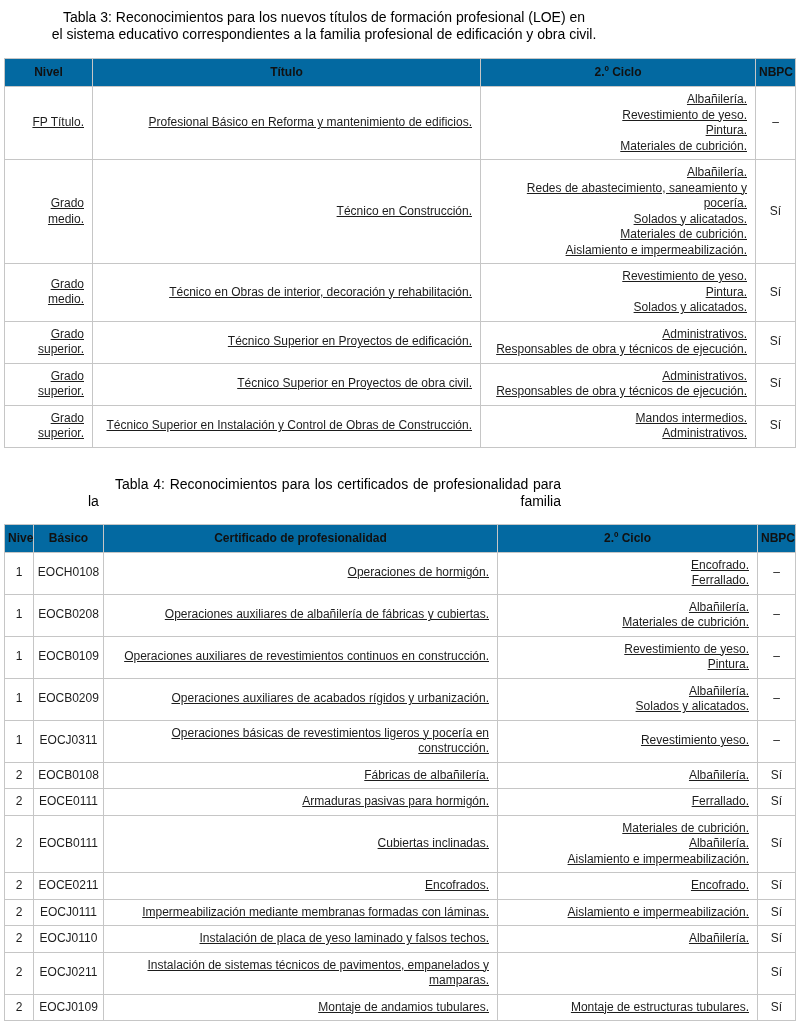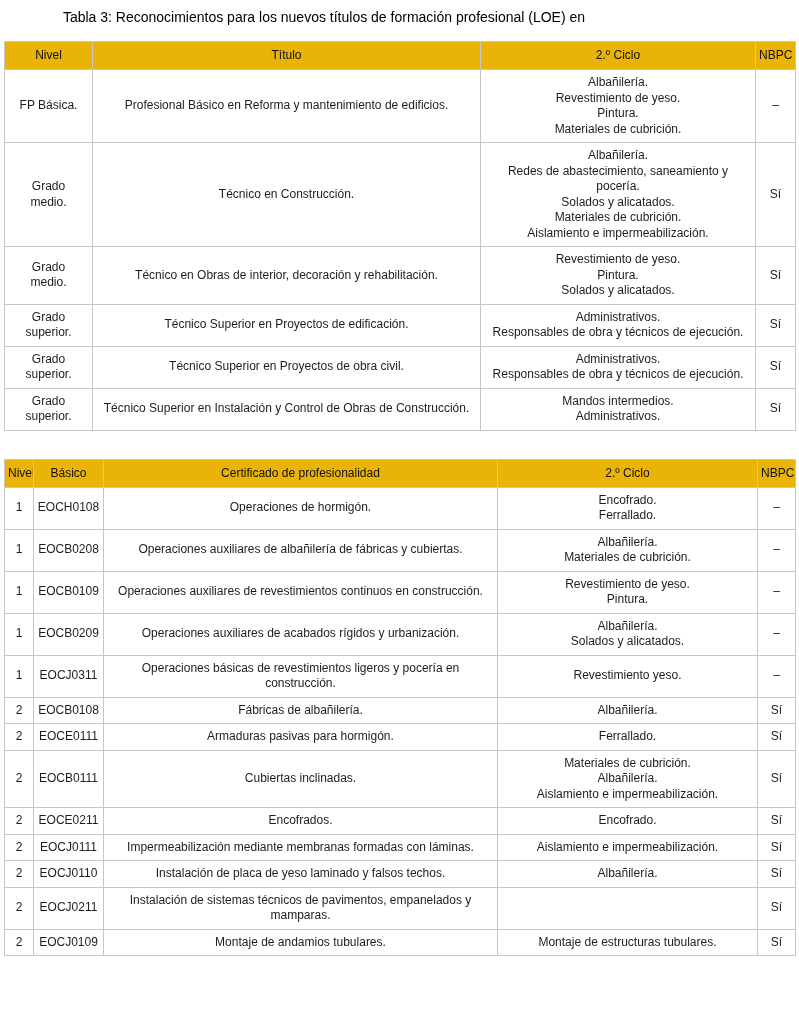--- a/index.html
+++ b/index.html
@@ -46,66 +46,67 @@
     border-collapse: collapse;
     table-layout: fixed;
     width: 791px;
     margin-left: 4px;
   }
   th, td {
     border: 1px solid #c6c6c6;
     overflow: hidden;
   }
   th {
-    background: #eab308;
+    background: #0369a1;
     font-size: 12px;
-    font-weight: normal;
+    font-weight: bold;
     color: #111111;
     text-align: center;
     padding: 7px 3px;
     line-height: 13px;
   }
   td {
     font-size: 12px;
     line-height: 15.5px;
     padding: 5px 8px;
     vertical-align: middle;
     background: #ffffff;
   }
   td.c-center { text-align: center; padding-left: 2px; padding-right: 2px; }
-  td.c-left   { text-align: center; }
+  td.c-left   { text-align: right; text-decoration: underline; }
   .ciclo-line { display: block; }
 </style>
 </head>
 <body>
 
 <div class="page">
 
   <p class="table-title title-3">
     <span class="line-1">Tabla 3: Reconocimientos para los nuevos títulos de formación profesional (LOE) en</span>
+    <span class="line-2">el sistema educativo correspondientes a la familia profesional de edificación y obra civil.</span>
   </p>
 
   <table>
     <colgroup>
       <col style="width:88px">
       <col style="width:388px">
       <col style="width:275px">
       <col style="width:40px">
     </colgroup>
     <thead>
       <tr>
         <th>Nivel</th>
         <th>Título</th>
         <th>2.º Ciclo</th>
         <th>NBPC</th>
       </tr>
     </thead>
     <tbody>
         <tr>
-          <td class="c-left">FP Básica.</td>
+          <td class="c-left">FP Título.</td>
           <td class="c-left">Profesional Básico en Reforma y mantenimiento de edificios.</td>
           <td class="c-left">
             <span class="ciclo-line">Albañilería.</span>
             <span class="ciclo-line">Revestimiento de yeso.</span>
             <span class="ciclo-line">Pintura.</span>
             <span class="ciclo-line">Materiales de cubrición.</span>
           </td>
           <td class="c-center">–</td>
         </tr>
         <tr>
@@ -154,20 +155,21 @@
           <td class="c-left">
             <span class="ciclo-line">Mandos intermedios.</span>
             <span class="ciclo-line">Administrativos.</span>
           </td>
           <td class="c-center">Sí</td>
         </tr>
       </tbody>
   </table>
 
   <p class="table-title title-4">
+    <span class="line-1">Tabla 4: Reconocimientos para los certificados de profesionalidad para la familia</span>
   </p>
 
   <table>
     <colgroup>
       <col style="width:29px">
       <col style="width:70px">
       <col style="width:394px">
       <col style="width:260px">
       <col style="width:38px">
     </colgroup>

